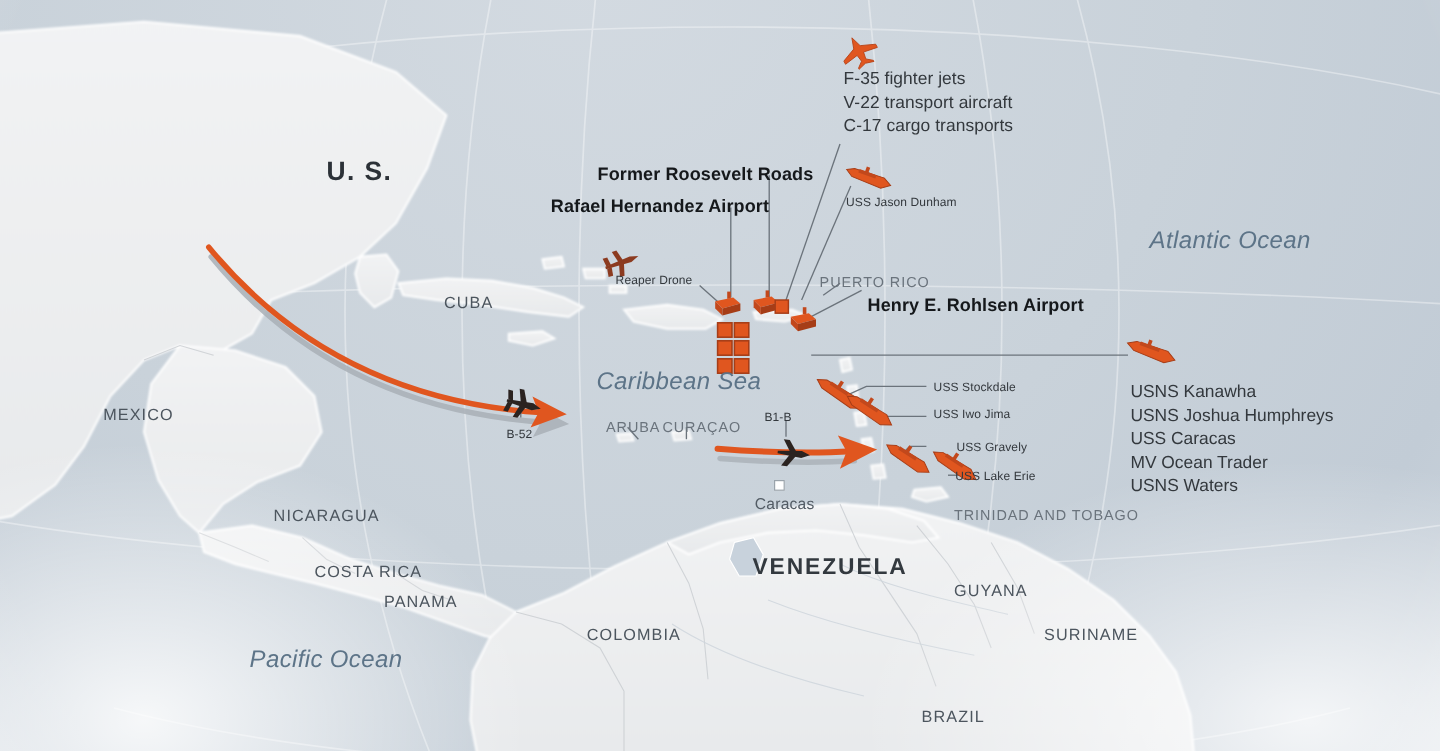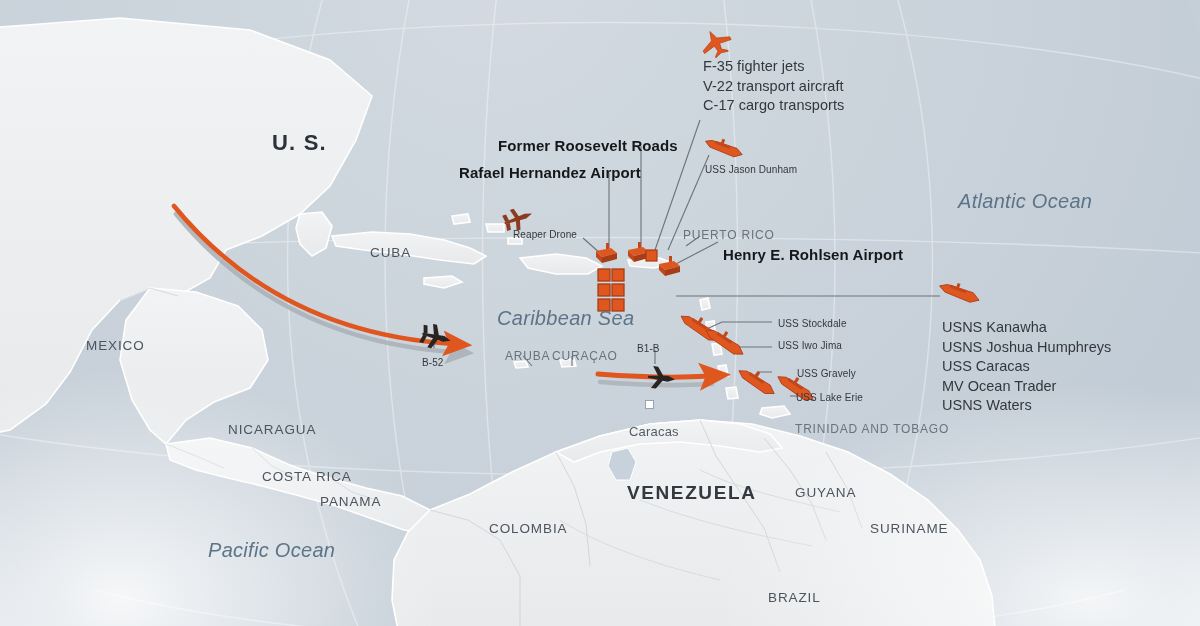--- a/index.html
+++ b/index.html
@@ -49,21 +49,21 @@
   .lbl{position:absolute;white-space:nowrap;line-height:1.18;}
   .country{
     color:#4c555e;font-size:13.5px;letter-spacing:.9px;font-weight:400;
   }
   .country.small{font-size:12px;letter-spacing:.8px;color:#6a737c;}
   .country.bigbold{font-size:19px;font-weight:700;color:#33393f;letter-spacing:1.6px;}
   .country.usbold{font-size:22px;font-weight:700;color:#2b3137;letter-spacing:1.2px;}
   .ocean{
     color:#5d7488;font-size:20px;font-style:italic;font-weight:400;letter-spacing:.3px;
   }
-  .city{color:#535c65;font-size:13px;letter-spacing:.2px;margin-top:12px;}
+  .city{color:#535c65;font-size:13px;letter-spacing:.2px;}
   .asset{color:#33383d;font-size:10px;letter-spacing:.1px;}
   .asset.bold{font-weight:700;color:#15181b;font-size:15px;}
   .assetlist{color:#33383d;font-size:14.5px;letter-spacing:.05px;}
   .assetlist div{line-height:19.6px;}
   .shiplist{color:#33383d;font-size:14.5px;}
   .shiplist div{line-height:19.6px;}
 
   
   .leaders{position:absolute;left:0;top:0;width:1200px;height:626px;pointer-events:none;}
 
@@ -408,21 +408,21 @@
   <div class="lbl country" style="left:370px;top:245px;">CUBA</div>
   <div class="lbl country" style="left:86px;top:338px;">MEXICO</div>
   <div class="lbl country small" style="left:683px;top:228px;">PUERTO RICO</div>
   <div class="lbl country small" style="left:505px;top:349px;">ARUBA</div>
   <div class="lbl country small" style="left:552px;top:349px;">CURAÇAO</div>
   <div class="lbl country small" style="left:795px;top:422px;">TRINIDAD AND TOBAGO</div>
   <div class="lbl country" style="left:228px;top:422px;">NICARAGUA</div>
   <div class="lbl country" style="left:262px;top:469px;">COSTA RICA</div>
   <div class="lbl country" style="left:320px;top:494px;">PANAMA</div>
   <div class="lbl country" style="left:489px;top:521px;">COLOMBIA</div>
-  <div class="lbl country bigbold" style="left:627px;top:462px;margin-top:20px;">VENEZUELA</div>
+  <div class="lbl country bigbold" style="left:627px;top:462px;">VENEZUELA</div>
   <div class="lbl country" style="left:795px;top:485px;">GUYANA</div>
   <div class="lbl country" style="left:870px;top:521px;">SURINAME</div>
   <div class="lbl country" style="left:768px;top:590px;text-align:right;">BRAZIL</div>
 
   <div class="citysq" style="left:645px;top:400px;"></div>
   <div class="lbl city" style="left:629px;top:412px;">Caracas</div>
 
   <div class="lbl assetlist" style="left:703px;top:57px;">
     <div>F-35 fighter jets</div>
     <div>V-22 transport aircraft</div>

